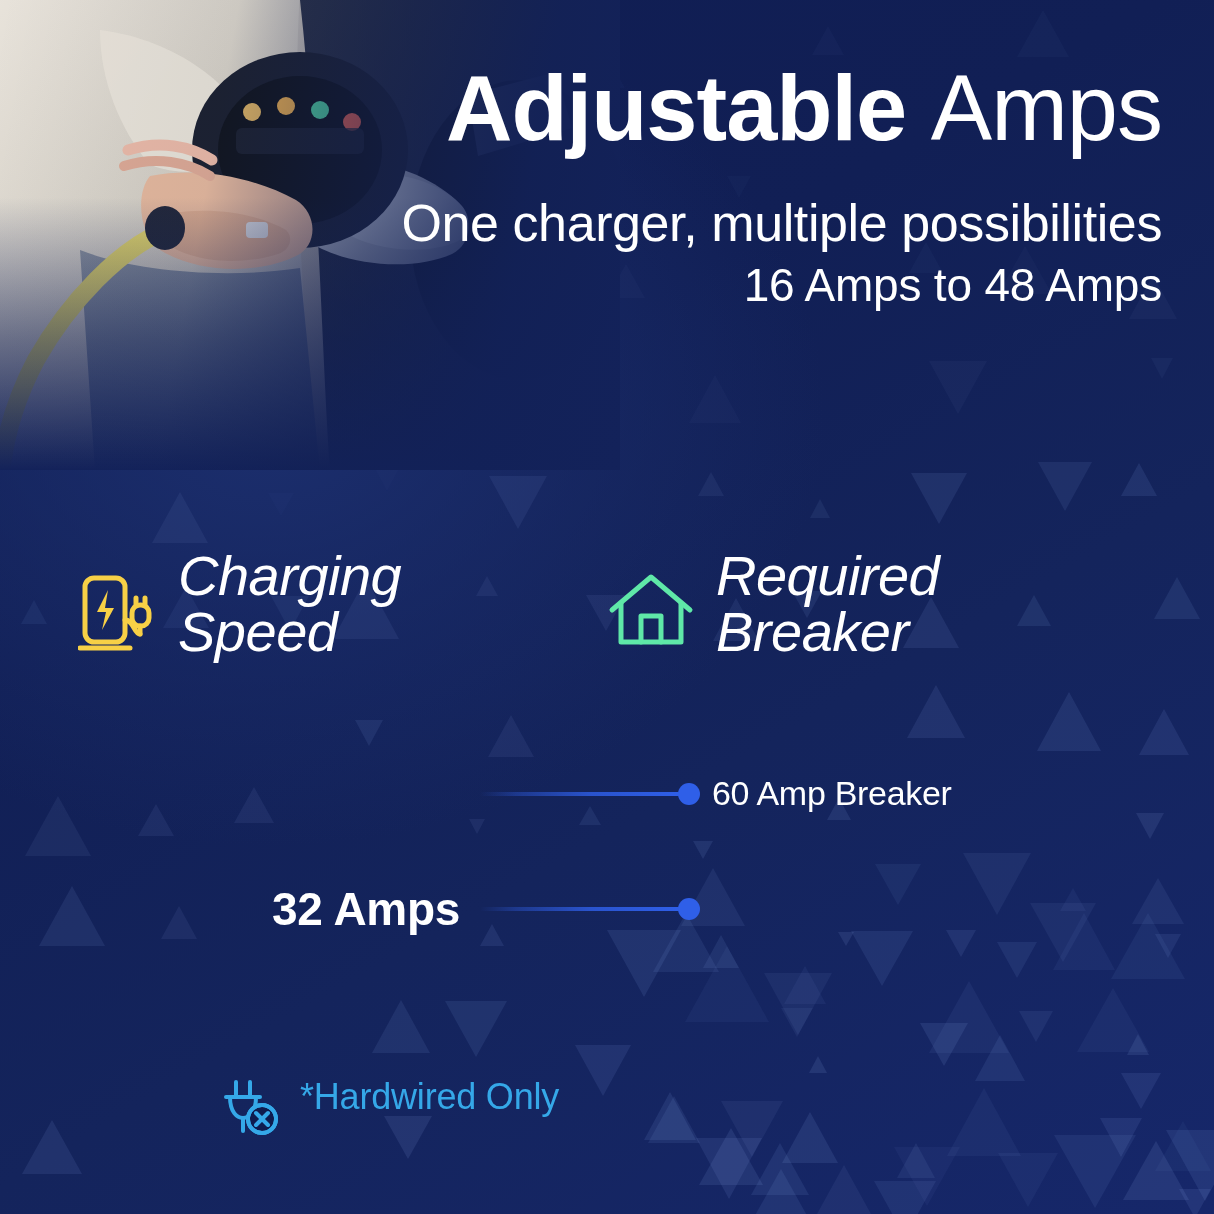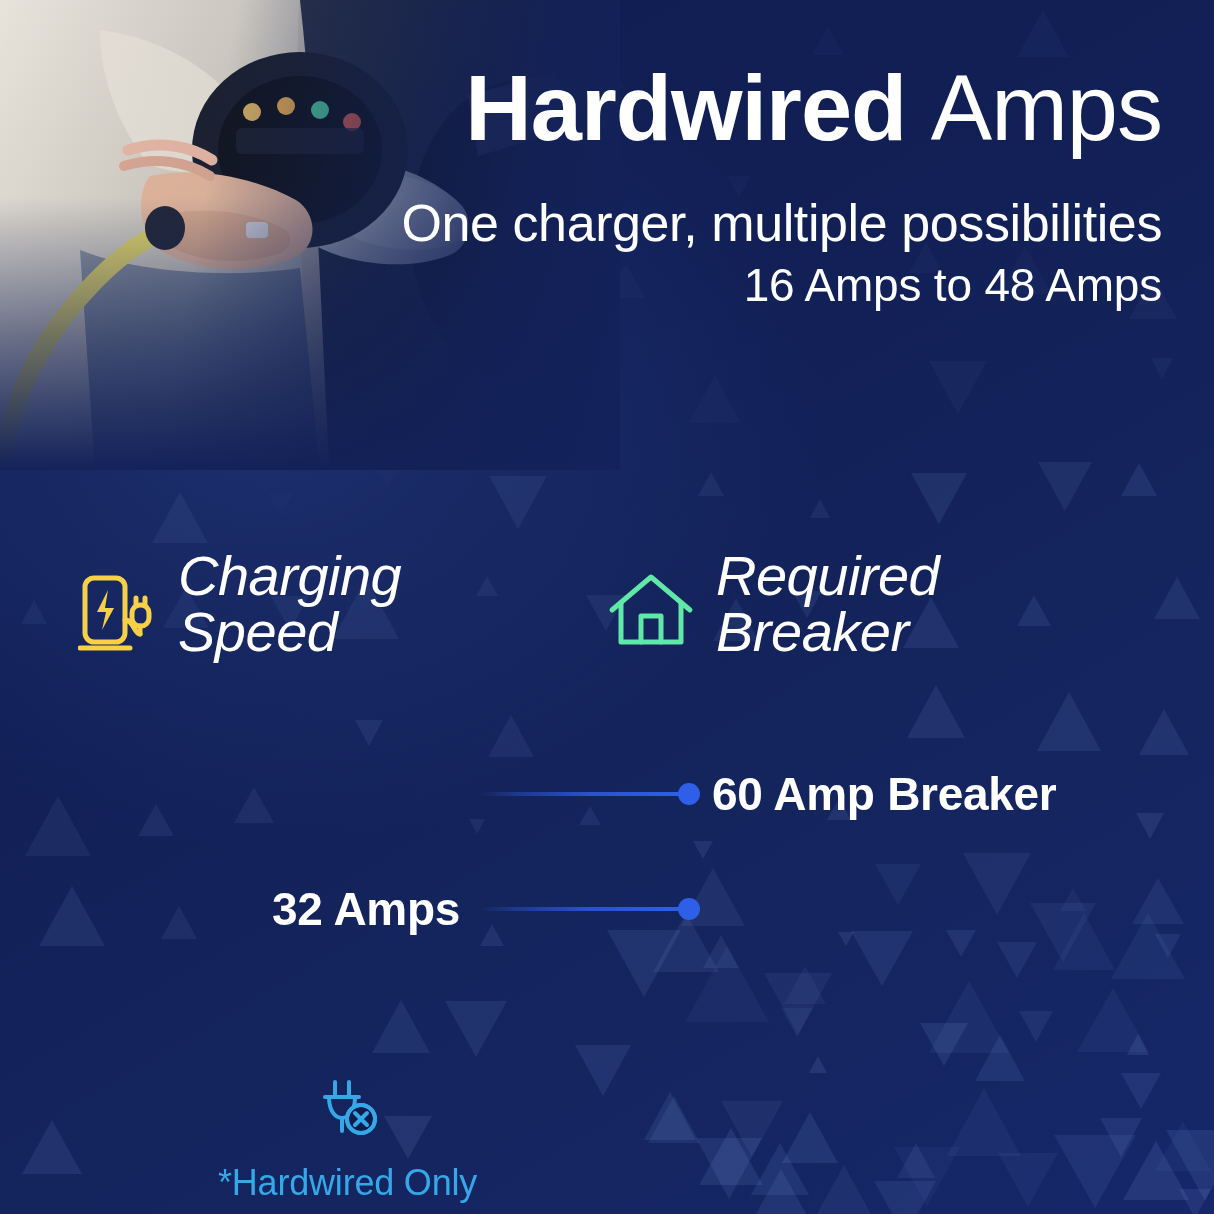--- a/index.html
+++ b/index.html
@@ -172,35 +172,34 @@
     flex: 0 0 auto;
     width: 22px; height: 22px;
     border-radius: 50%;
     background: #2f5fe8;
     margin-left: -2px;
   }
   .row .breaker {
     position: absolute;
     left: 712px;
     color: #ffffff;
-    font-size: 46px;
-    font-weight: 700;
+    font-size: 34px;
+    font-weight: 400;
     letter-spacing: -0.3px;
     white-space: nowrap;
   }
 
   
   .footnote {
     position: absolute;
     left: 218px;
     top: 1076px;
     display: flex;
-    align-items: center;
+    align-items: flex-start;
     gap: 20px;
-    flex-direction: column;
   }
   .footnote .label {
     color: #35a8e8;
     font-size: 36px;
     font-weight: 300;
     letter-spacing: -0.2px;
     white-space: nowrap;
   }
 </style>
 </head>
@@ -379,21 +378,21 @@
       <rect x="246" y="222" width="22" height="16" rx="4" fill="#dcdde1"></rect>
 
       <path d="M162 232 C120 250 70 300 36 360 C16 398 6 432 2 466" stroke="#e4d76b" stroke-width="18" fill="none" stroke-linecap="round"></path>
       <ellipse cx="165" cy="228" rx="20" ry="22" fill="#23283a"></ellipse>
     </svg>
     <div class="photo-fade"></div>
   </div>
 
   <div class="hero">
     <div class="hero-title">
-      <span class="bold">Hardwired</span> <span class="light">Amps</span>
+      <span class="bold">Adjustable</span> <span class="light">Amps</span>
     </div>
     <div class="hero-sub1">
       <span>One charger,</span>
       <span class="bold">multiple possibilities</span>
     </div>
     <div class="hero-sub2">16 Amps to 48 Amps</div>
   </div>
 
   <div class="headers">
 

